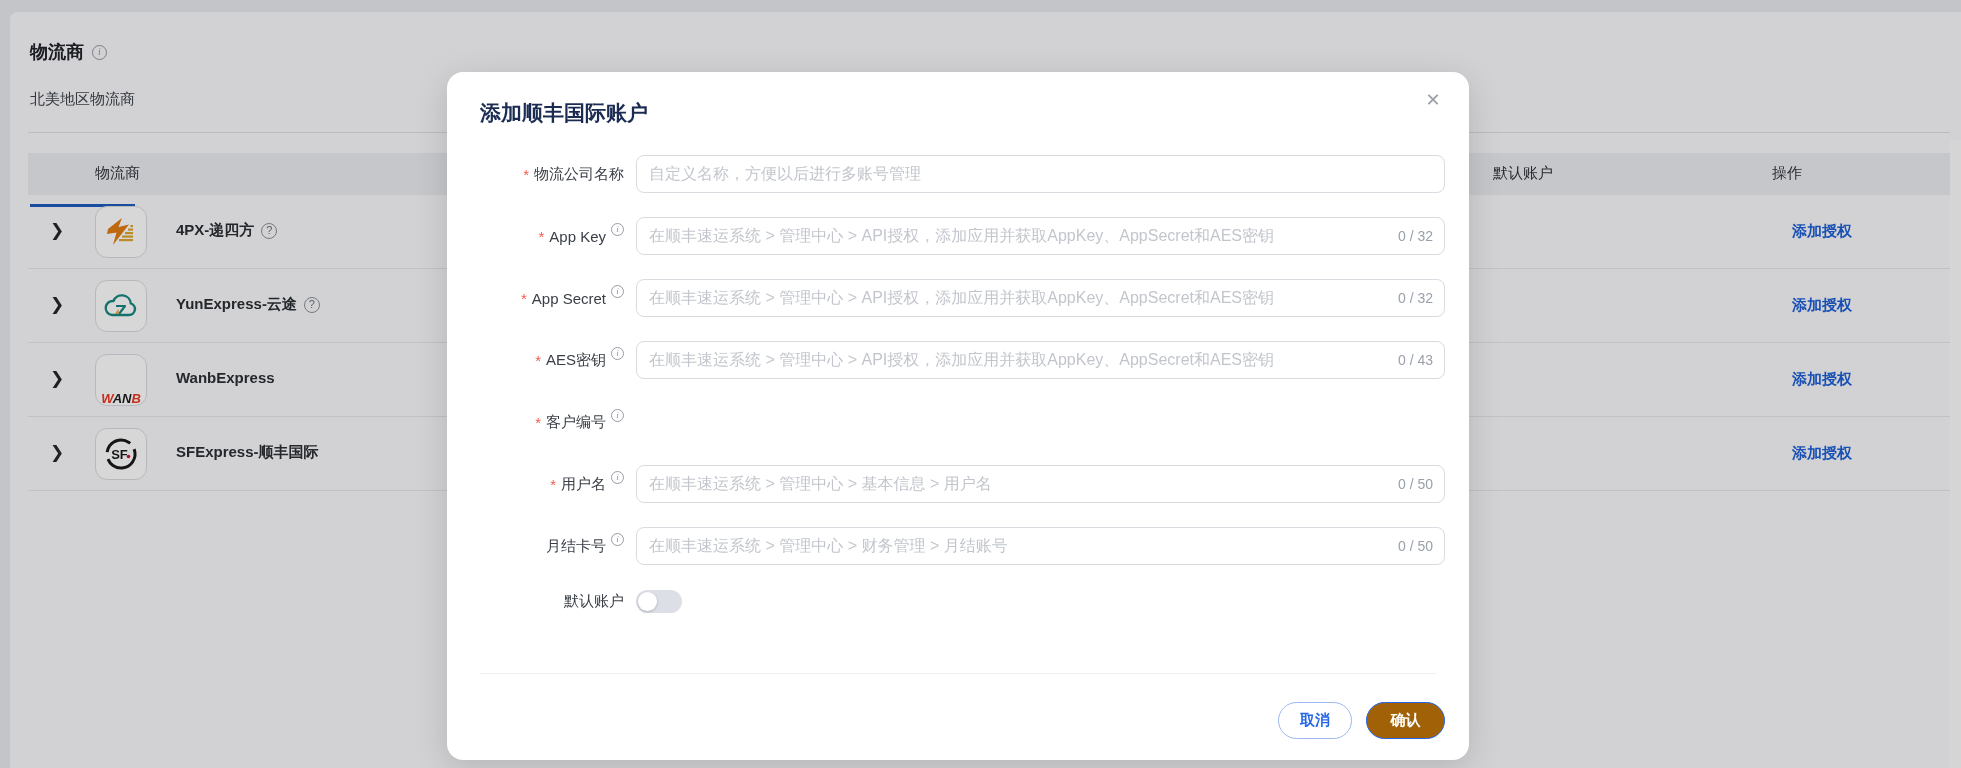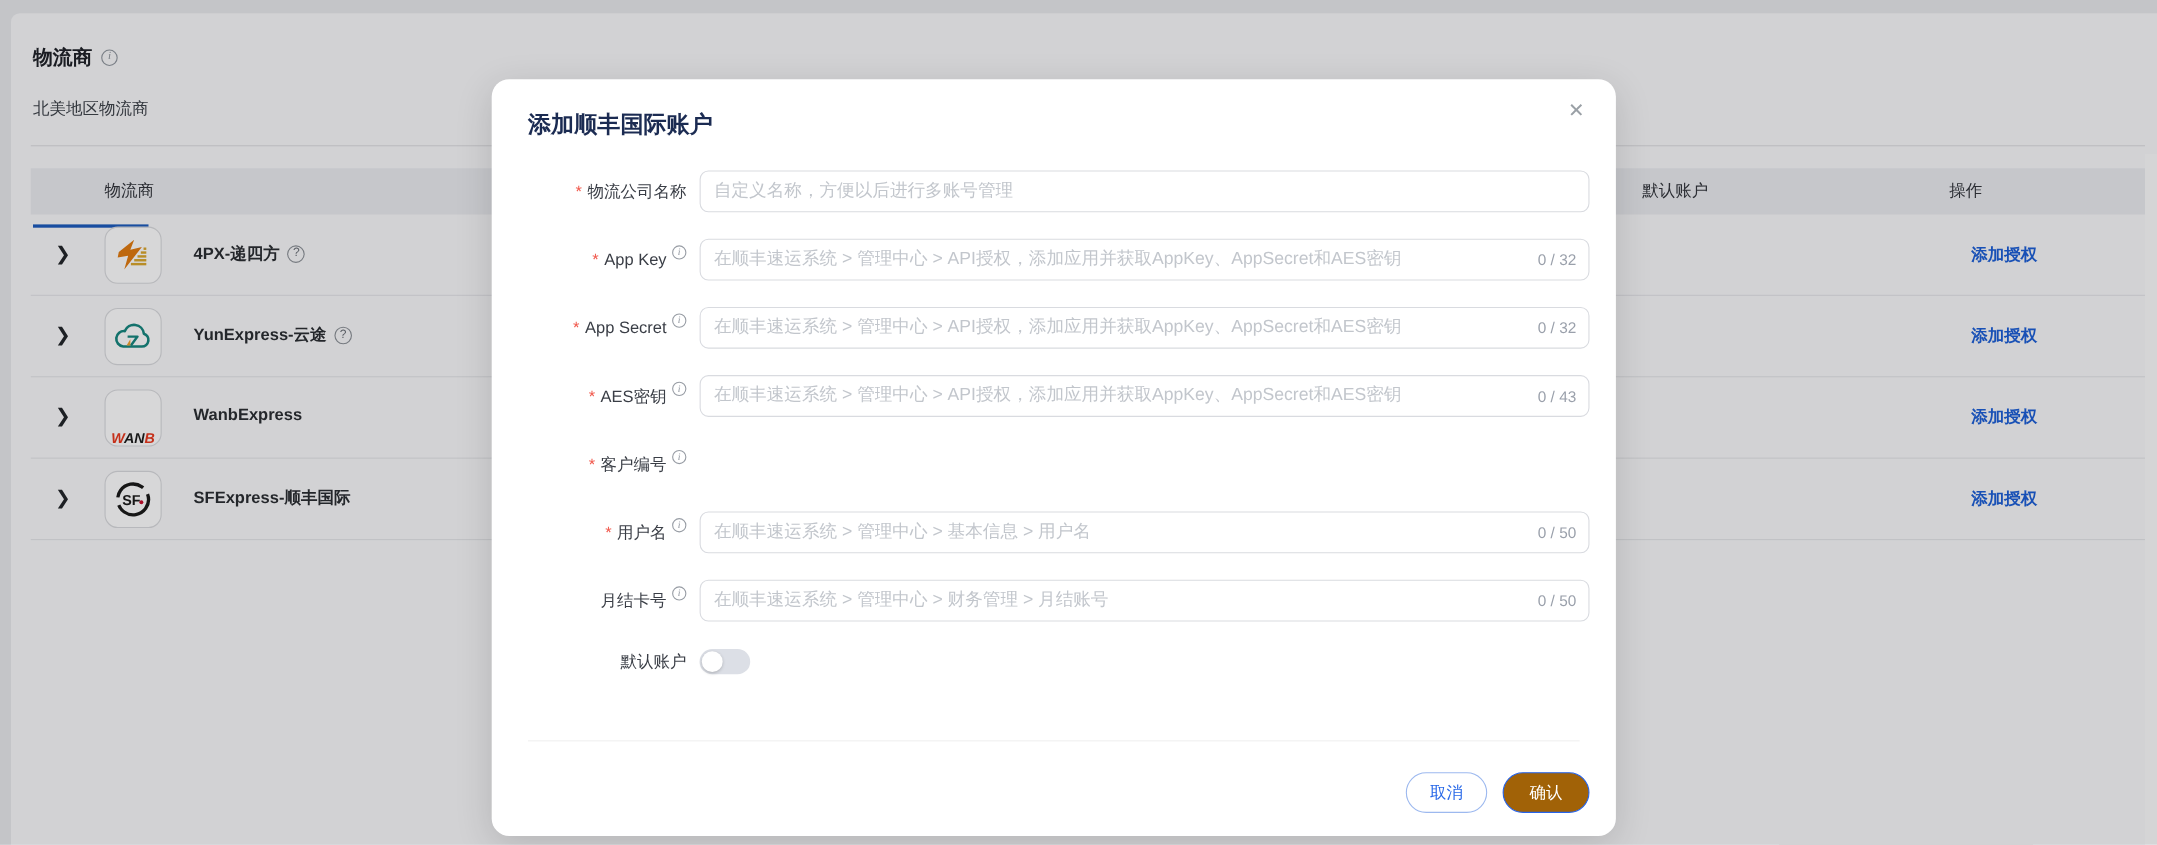--- a/index.html
+++ b/index.html
@@ -109,21 +109,21 @@
     position:absolute; left:2px; top:2px; width:19px; height:19px; border-radius:50%;
     background:#fff; box-shadow:0 1px 3px rgba(0,0,0,0.2);
   }
 
   .modal-divider { position:absolute; left:33px; right:33px; top:601px; height:1px; background:#efefef; }
   .modal-footer {
     position:absolute; left:0; right:24px; top:630px;
     display:flex; justify-content:flex-end; gap:14px;
   }
   .btn {
-    height:37px; border-radius:19px; font-size:15px; font-weight:400;
+    height:37px; border-radius:19px; font-size:15px; font-weight:700;
     display:flex; align-items:center; justify-content:center; cursor:pointer;
     font-family:inherit;
   }
   .btn-cancel { min-width:74px; background:#fff; border:1px solid #9db9ef; color:#2667e8; }
   .btn-confirm { min-width:79px; background:#a16207; border:1px solid #2563eb; color:#fff; }
 </style>
 </head>
 <body>
 
 <div class="card">

